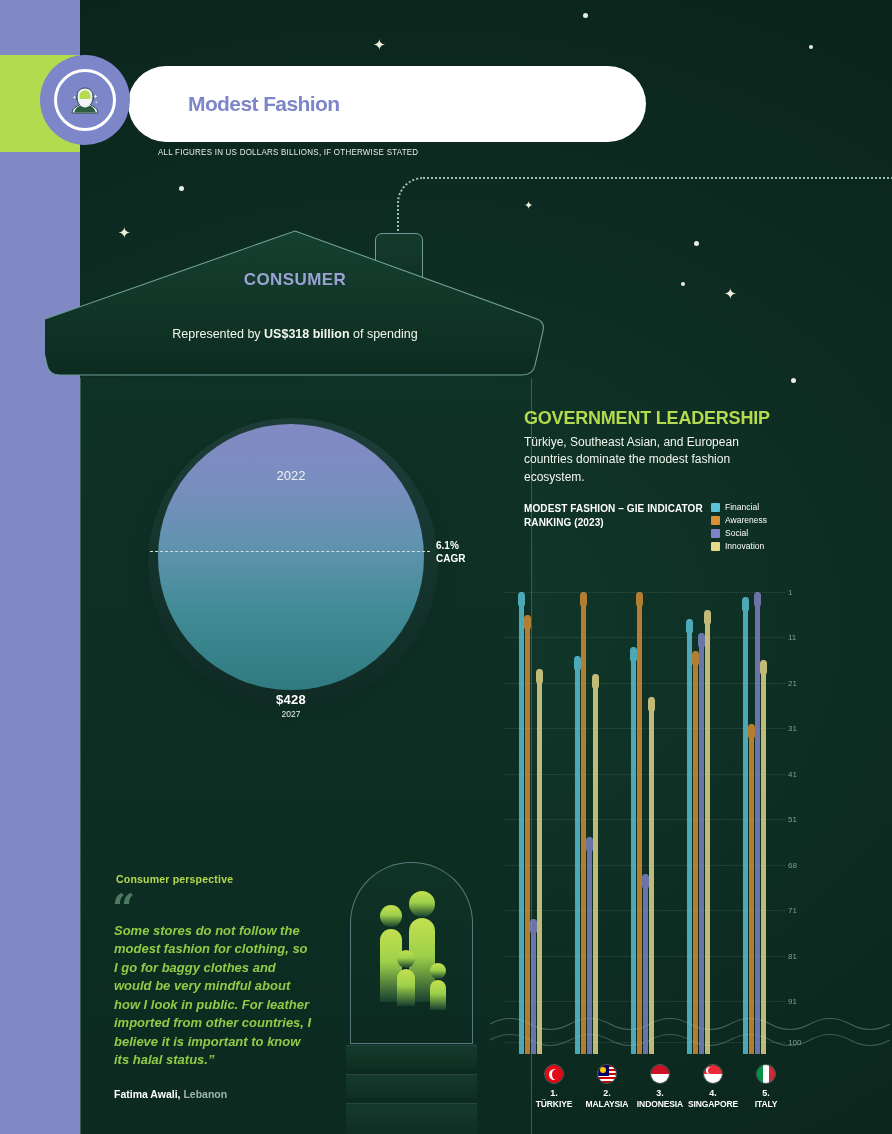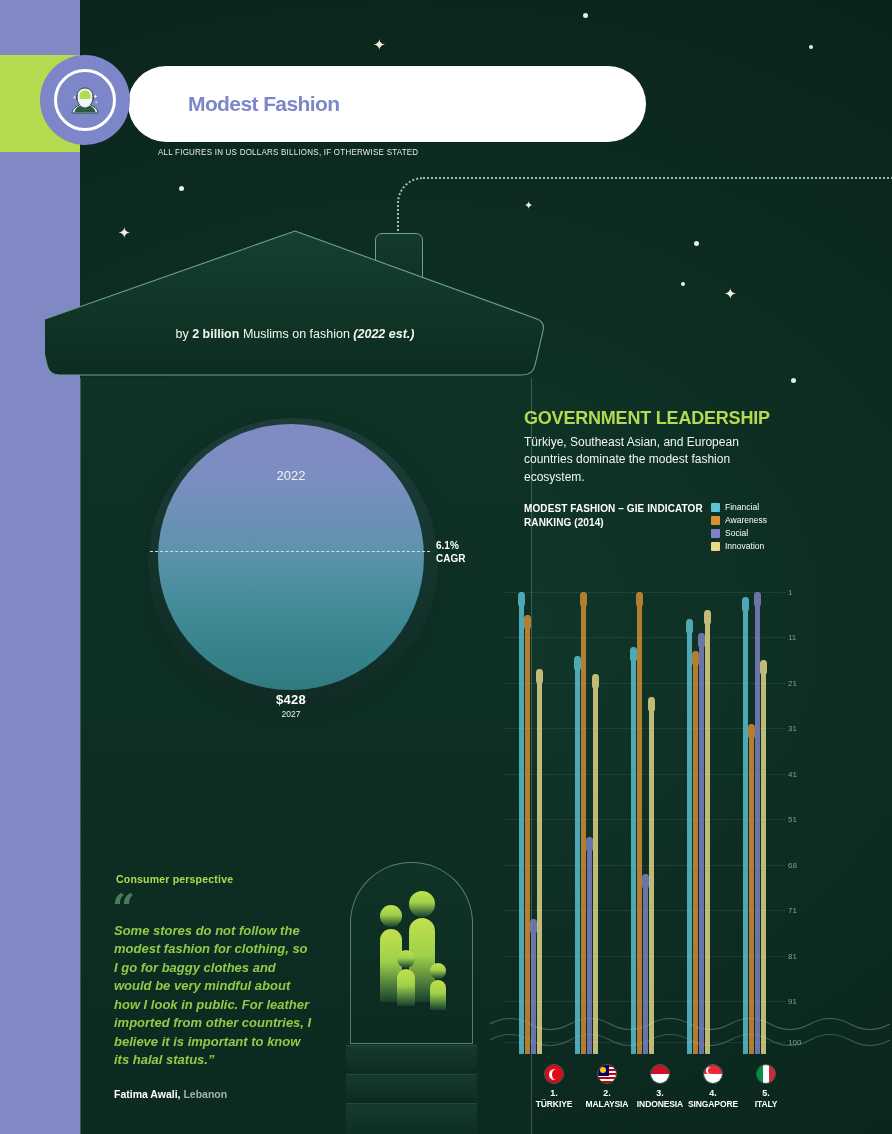--- a/index.html
+++ b/index.html
@@ -241,24 +241,25 @@
     <defs>
       <linearGradient id="roofg" x1="0" y1="0" x2="0" y2="1">
         <stop offset="0%" stop-color="#15402f"></stop>
         <stop offset="100%" stop-color="#0d2c21"></stop>
       </linearGradient>
     </defs>
     <path d="M250 6 L492 94 q8 3 6 12 l-8 34 q-2 10 -13 10 L15 150 q-11 0 -13 -10 l-8 -34 q-2 -9 6 -12 Z" fill="url(#roofg)" stroke="#6e9e97" stroke-width="1.1"></path>
   </svg>
 </div>
 <div id="co-title">
+  <div>CONSUMER</div>
 </div>
 <div id="co-sub">
   <div>
-    <span>by </span><b>2 billion</b><span> Muslims on fashion </span><i>(2022 est.)</i>
+    <span>Represented by </span><b>US$318 billion</b><span> of spending</span>
   </div>
 </div>
 
 <div id="body-panel"></div>
 
 <div id="sphere-outer"></div>
 <div id="sphere-inner"></div>
 <div id="cagr-line"></div>
 <div id="lbl-2022">
   <div class="y">2022</div>
@@ -297,21 +298,21 @@
     <path d="M58 68a13 13 0 0 1 26 0v71H58z" fill="url(#fg)"></path>
     <circle cx="55" cy="96" r="9" fill="url(#fg)"></circle>
     <path d="M46 115a9 9 0 0 1 18 0v28H46z" fill="url(#fg)"></path>
     <circle cx="87" cy="108" r="8" fill="url(#fg)"></circle>
     <path d="M79 125a8 8 0 0 1 16 0v22H79z" fill="url(#fg)"></path>
   </svg>
 </div>
 
 <div id="gl-title">GOVERNMENT LEADERSHIP</div>
 <div id="gl-desc">Türkiye, Southeast Asian, and European countries dominate the modest fashion ecosystem.</div>
-<div id="gl-chart-label">MODEST FASHION – GIE INDICATOR RANKING (2014)</div>
+<div id="gl-chart-label">MODEST FASHION – GIE INDICATOR RANKING (2023)</div>
 
 <div id="legend">
     <div class="leg-row">
       <div class="leg-sw" style="background: rgb(92, 195, 214);"></div>
       <div class="leg-tx">Financial</div>
     </div>
     <div class="leg-row">
       <div class="leg-sw" style="background: rgb(217, 143, 51);"></div>
       <div class="leg-tx">Awareness</div>
     </div>

